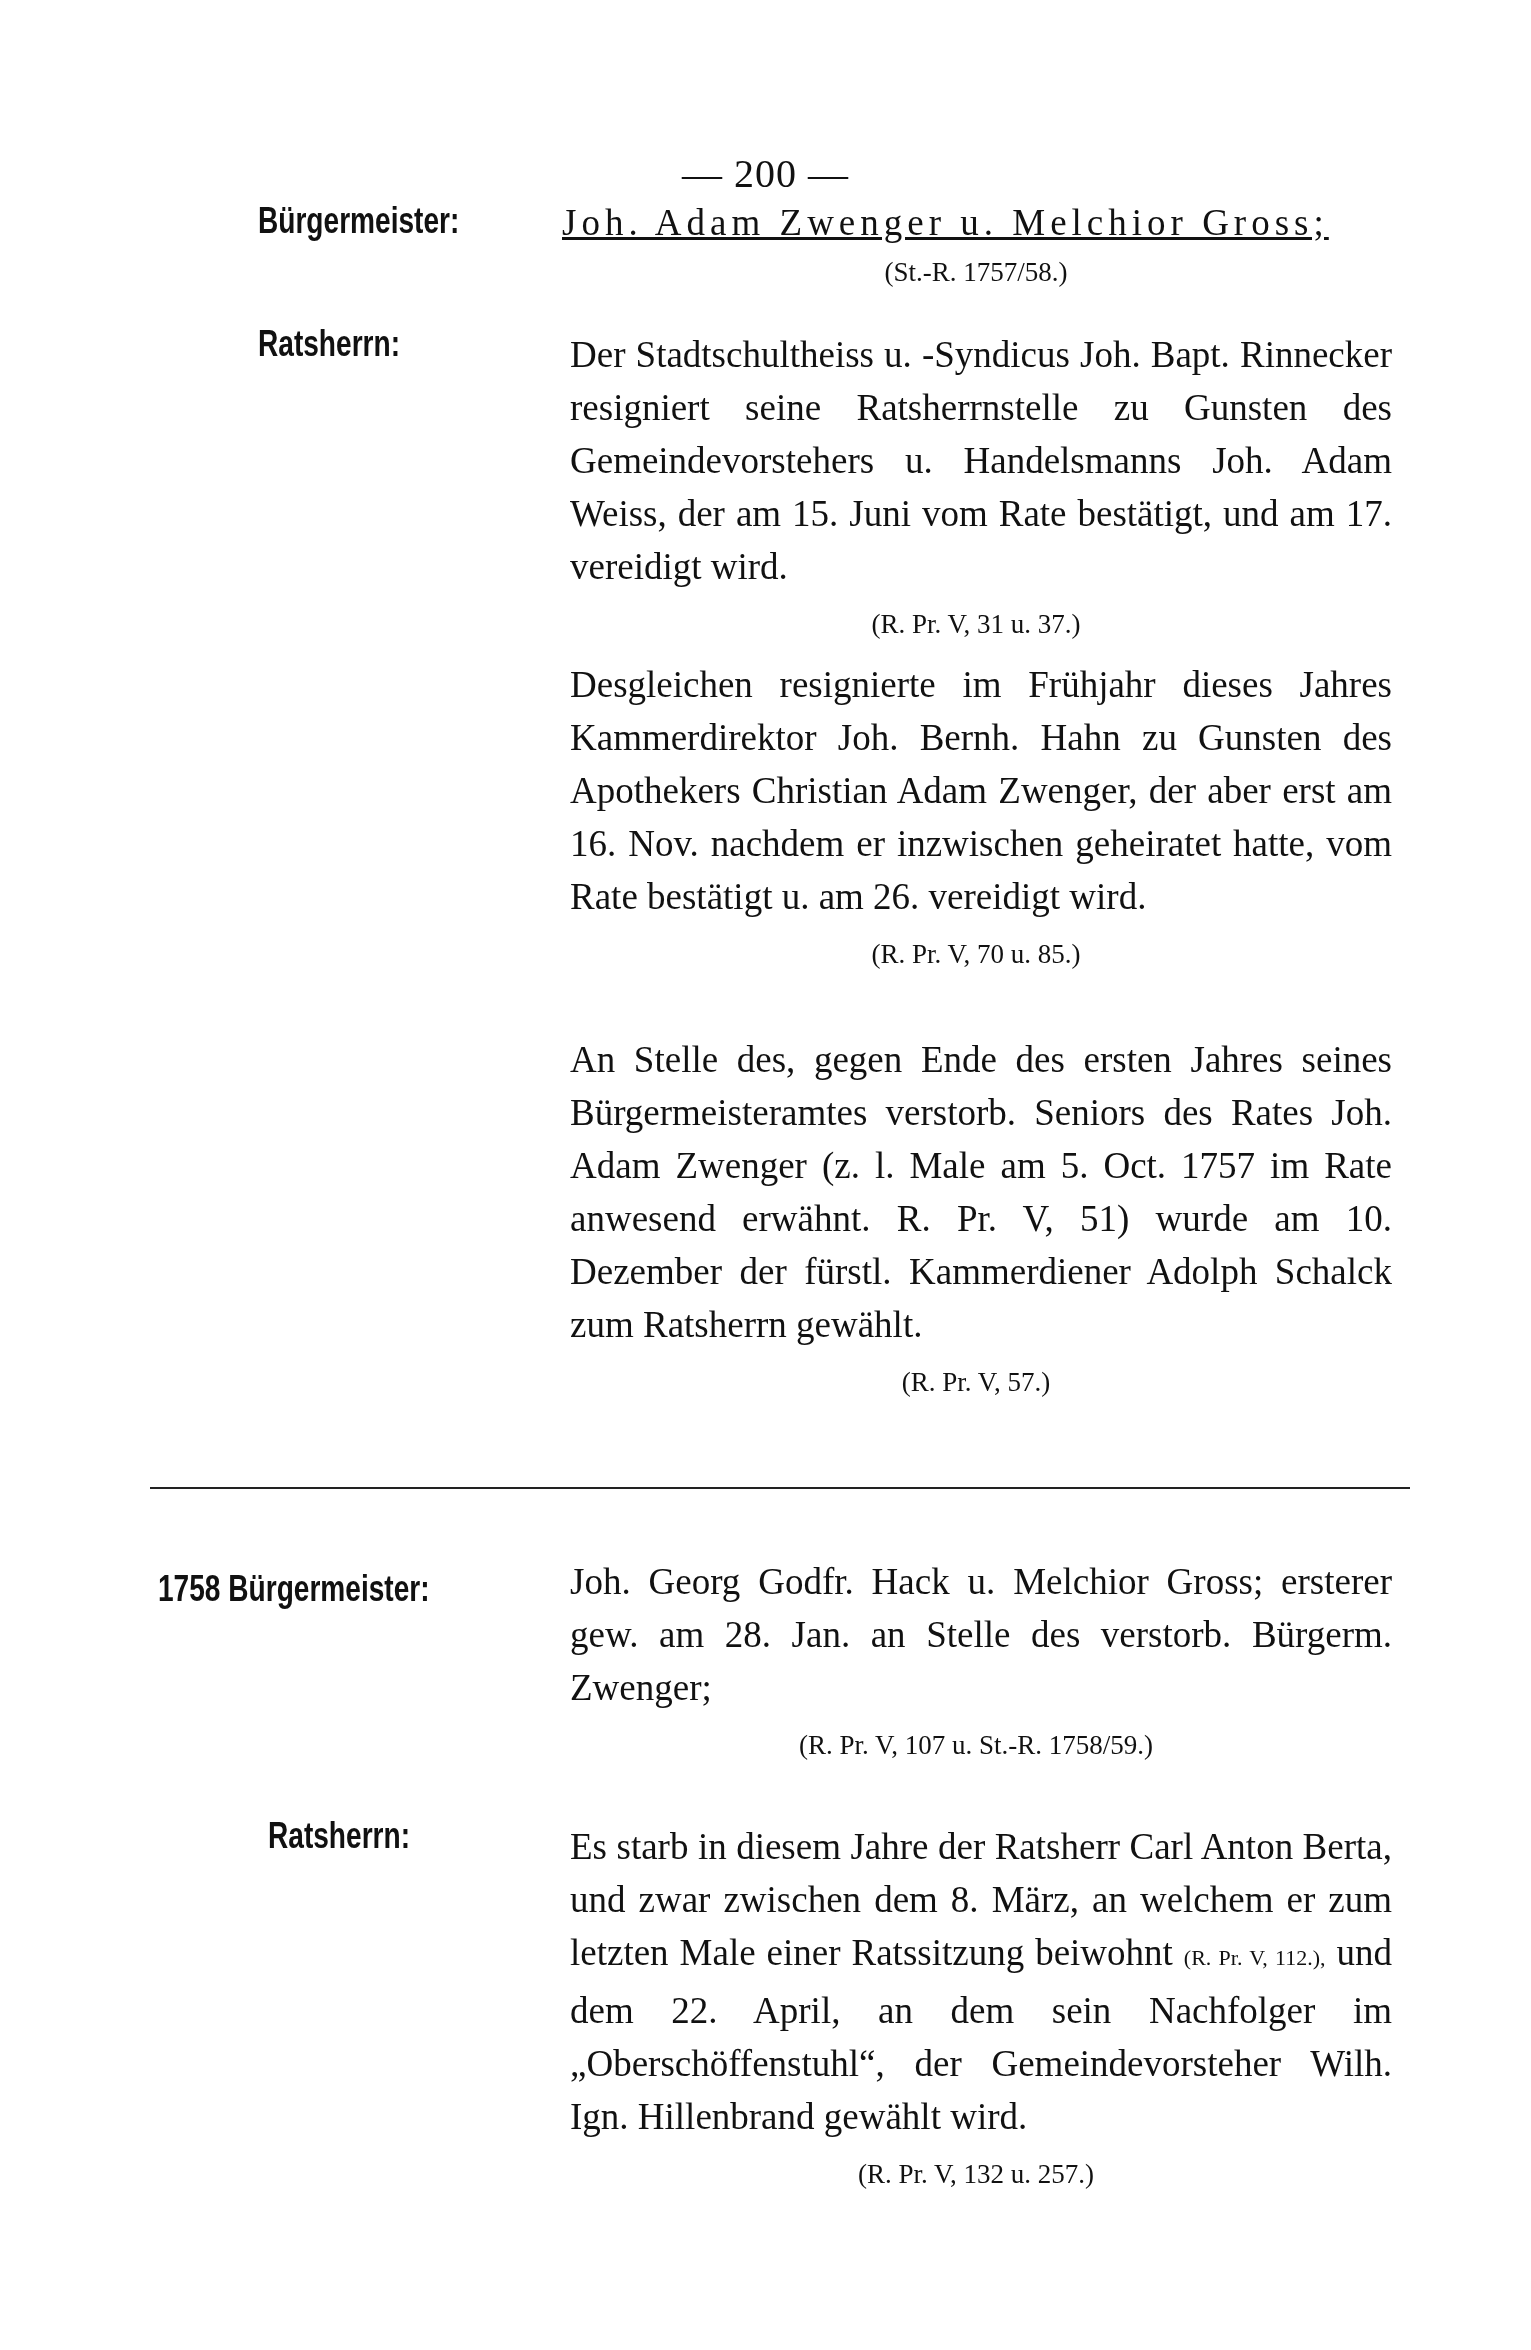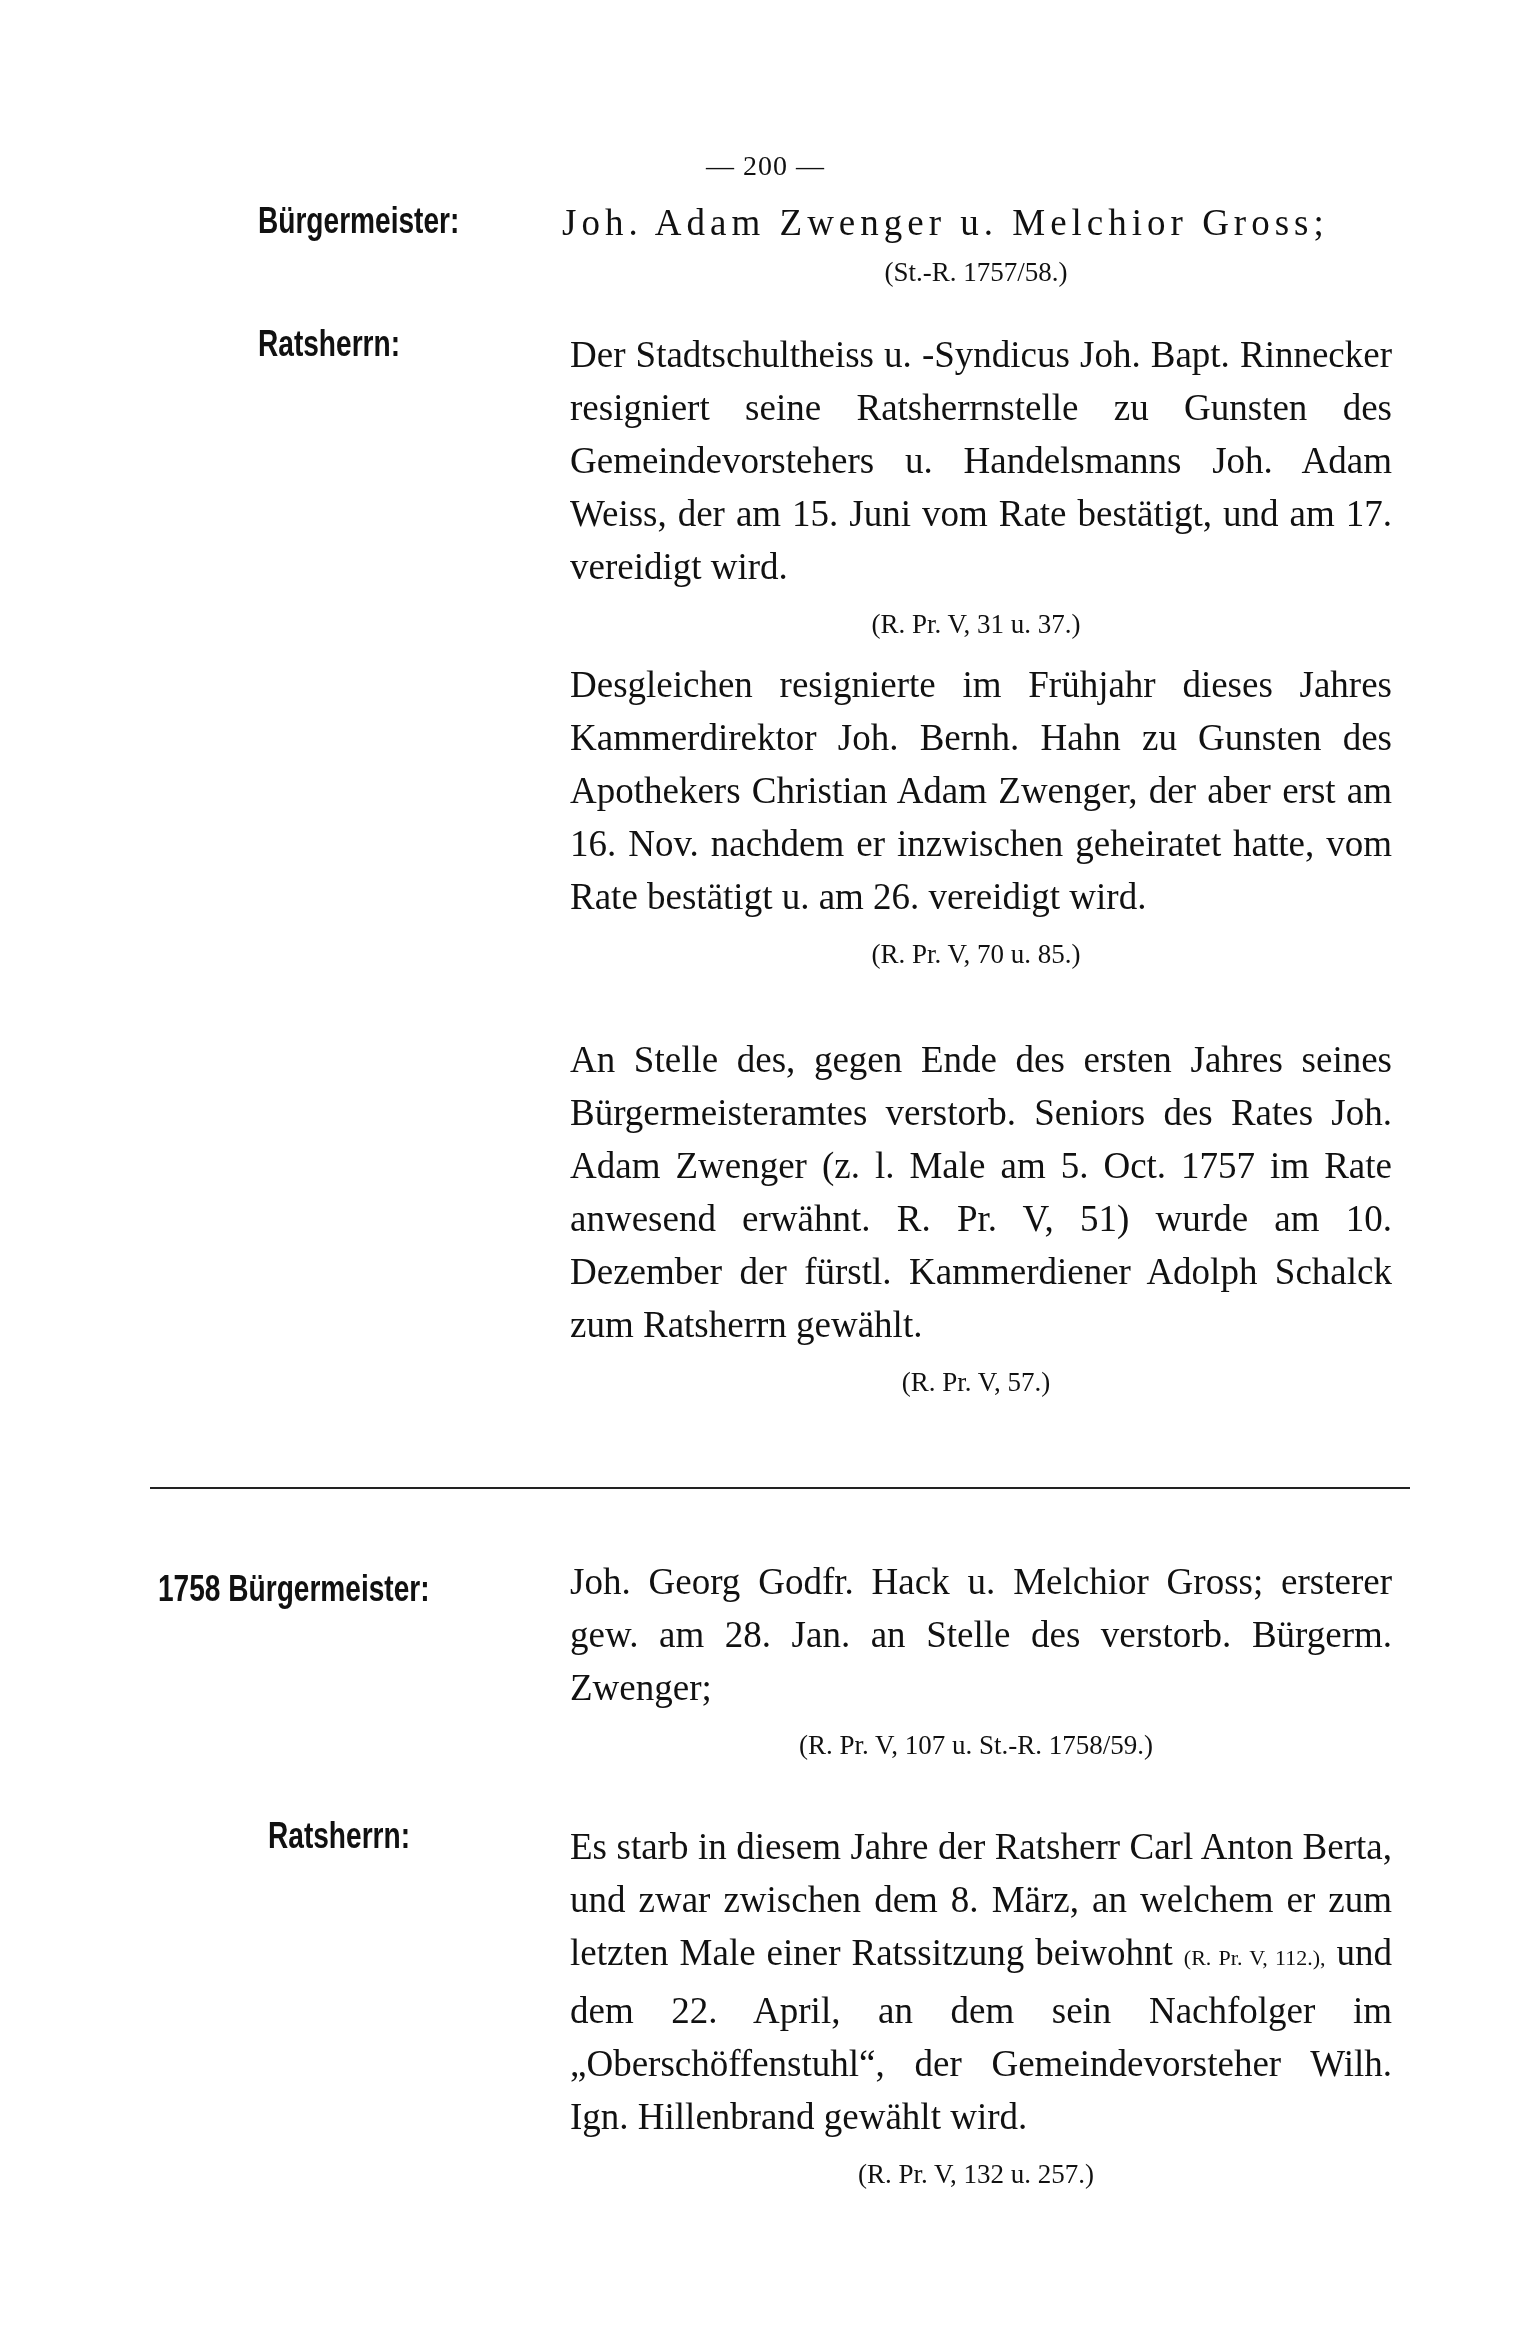--- a/index.html
+++ b/index.html
@@ -1,22 +1,22 @@
 <!DOCTYPE html>
 <html><head>
 <meta charset="utf-8">
 <style>
   html, body { margin:0; padding:0; background:#ffffff; }
   body { width:1531px; height:2350px; position:relative; overflow:hidden; color:#111; font-family:"Liberation Serif","DejaVu Serif",serif; }
-  .pnum { position:absolute; top:150px; left:0; width:1531px; text-align:center; font-size:28px; letter-spacing:1px; }
+  .pnum { position:absolute; top:150px; left:0; width:1531px; text-align:center; font-size:40px; letter-spacing:1px; }
   .label { position:absolute; font-family:"Liberation Sans","DejaVu Sans",sans-serif; font-weight:bold; font-size:36px; transform:scaleX(0.78); transform-origin:left top; white-space:nowrap; }
   .body { position:absolute; left:562px; width:838px; font-size:37px; line-height:53px; text-align:justify; }
   .para { margin:8px; }
   .ref { display:block; text-align:center; font-size:27px; line-height:46px; padding-right:10px; }
-  .sp { letter-spacing:5px; }
+  .sp { letter-spacing:5px;text-decoration:underline; }
   .rule { position:absolute; left:150px; width:1260px; top:1487px; height:0; border-top:2px solid #222; }
   .inlineref { font-size:22px; }
 </style>
 </head>
 <body>
 
 <div class="pnum">— 200 —</div>
 
 <div class="label" style="left:258px; top:200px;">Bürgermeister:</div>
 <div class="body" style="top:196px;">

